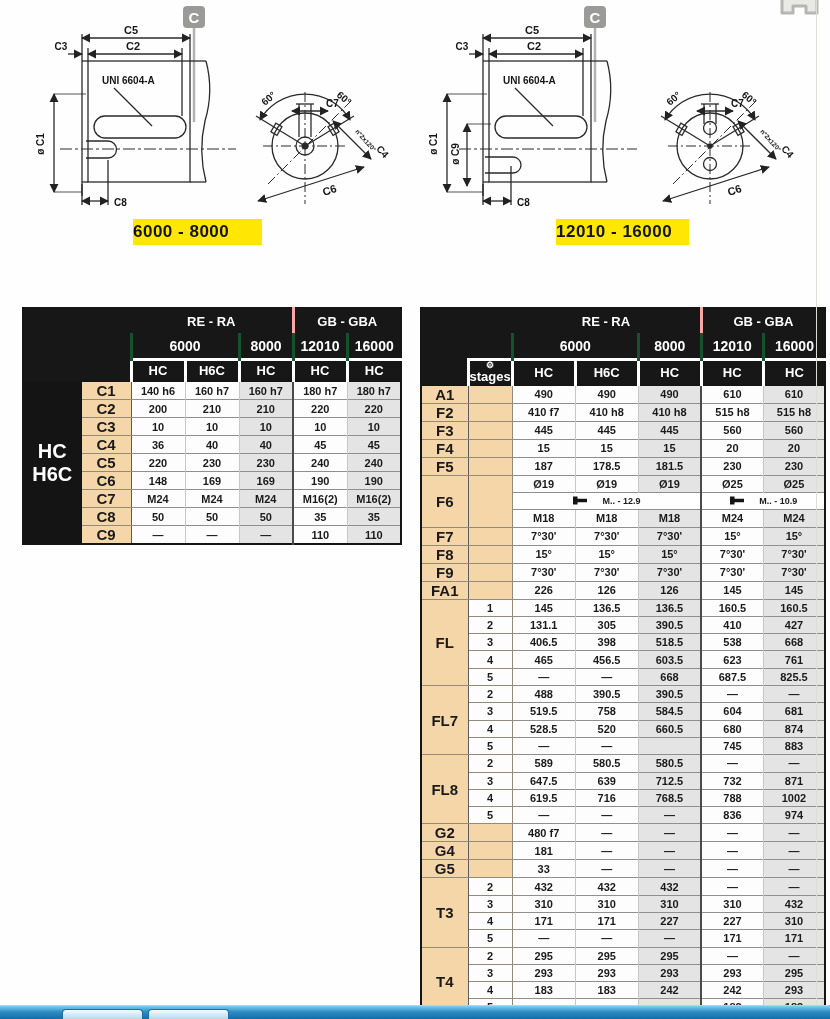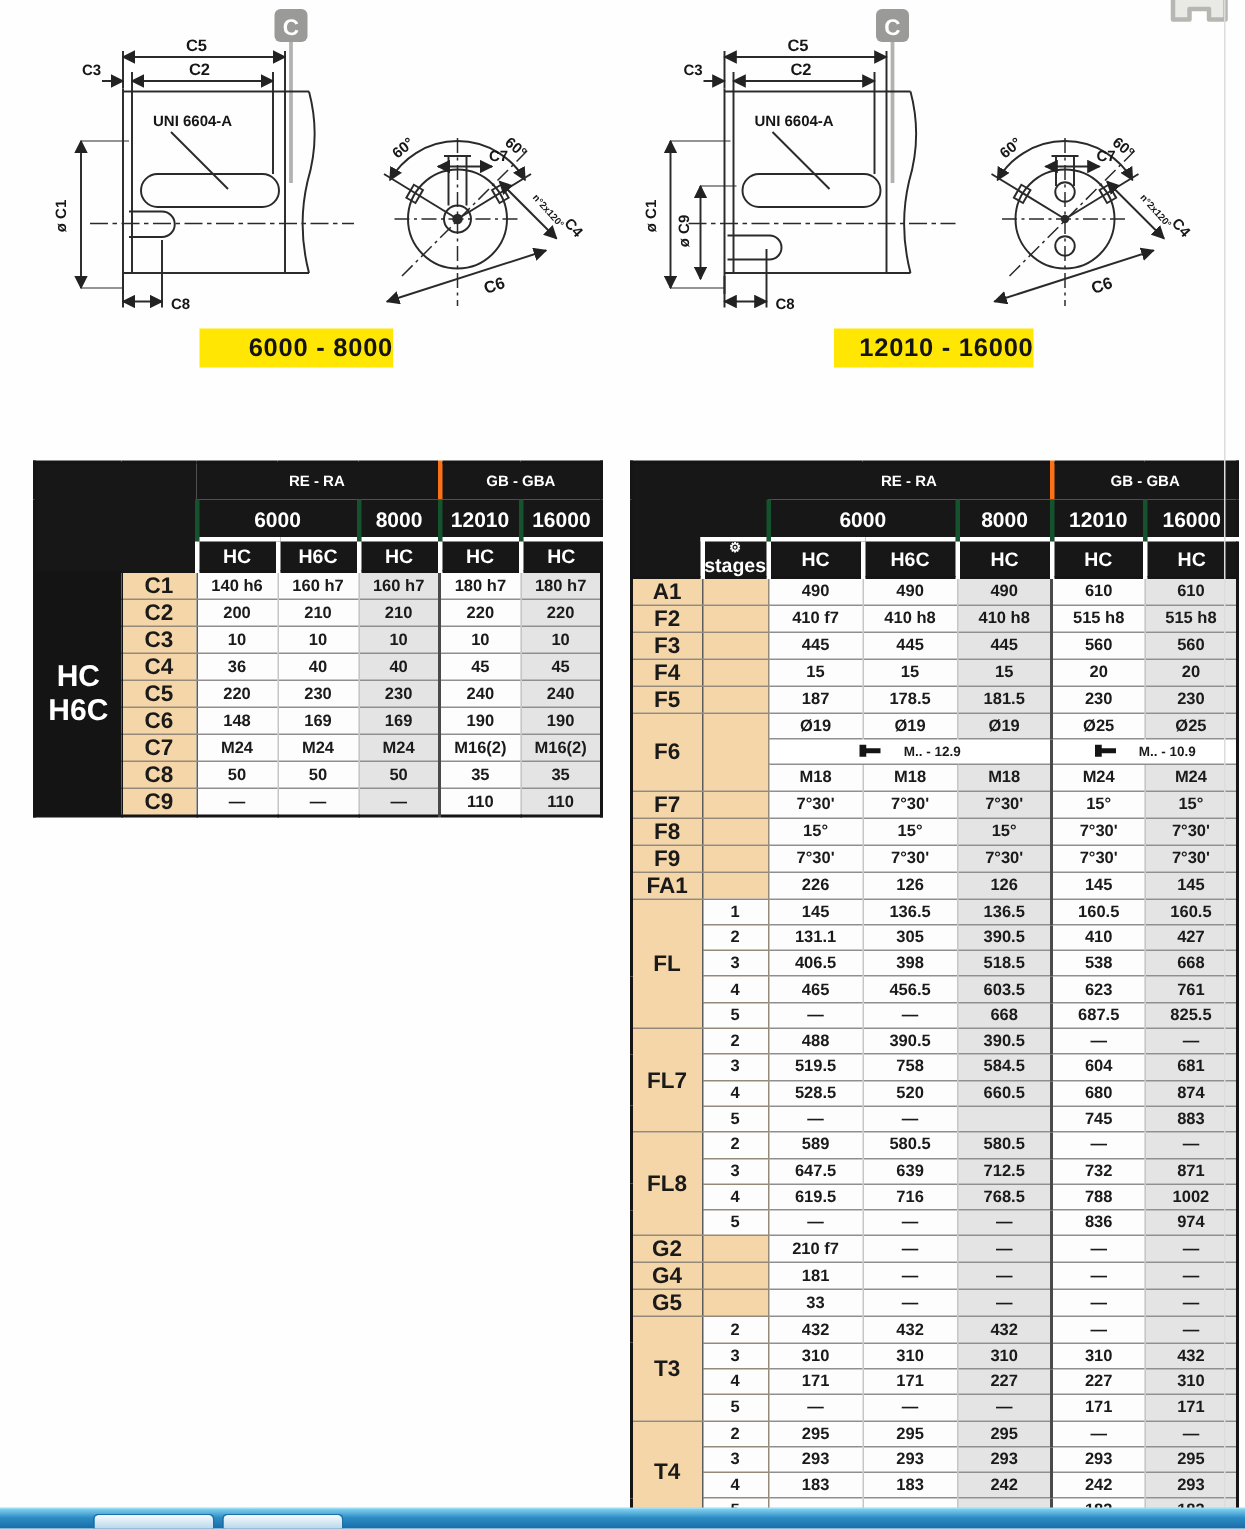--- a/index.html
+++ b/index.html
@@ -1,31 +1,31 @@
 <!DOCTYPE html>
 <html><head>
 <meta charset="utf-8">
 <style>
   html,body{margin:0;padding:0}
   body{width:830px;height:1019px;position:relative;background:#fefefe;
        font-family:"Liberation Sans",sans-serif;overflow:hidden;color:#1a1a1a}
   .diag{position:absolute}
   svg text{font-family:"Liberation Sans",sans-serif}
   .caption{position:absolute;background:#ffe703;color:#141414;font-weight:bold;
-           font-size:17px;text-align:right;padding:3px 0;letter-spacing:.5px}
+           font-size:17px;text-align:left;padding:3px 0;letter-spacing:.5px}
   
   table.dimtable{position:absolute;border-collapse:collapse;border:2px solid #151515;
                  table-layout:fixed;font-weight:bold;color:#1a1a1a}
   .dimtable thead th{background:#171717;color:#fff;padding:0;font-weight:bold}
   .dimtable thead{border-bottom:2px solid #151515}
-  .grp{font-size:10px;height:24px}
+  .grp{font-size:13px;height:24px}
   .sizes th{font-size:14px;height:25px;border-left:3px solid #14532d}
   .types th{font-size:13px;height:19px;border-left:3px solid #fff;border-top:3px solid #fff}
   th.corner,th.corner-sub{border:0;background:#171717}
-  .gsep{border-left:3px solid #f97316}
+  .gsep{border-left:3px solid #fca5a5}
   .stages-h{font-size:7px;line-height:1.05;vertical-align:bottom;padding-bottom:1px}
   .stages-icon{display:block;font-size:9px;line-height:1;color:#fff}
   tbody th.rowlabel{background:#f5d6a8;font-size:15px;border:1px solid #95897a;
                     border-right:1px solid #5c5c5c;padding:0 2px}
   td.val{background:#fdfdfd;font-size:11px;text-align:center;
          border-top:1px solid #8f8f8f;border-left:1px solid #c6c6c6;padding:0}
   td.val.shade{background:#e4e4e4}
   td.gdiv{border-left:2px solid #4a4a4a}
   td.stage{font-size:11px;text-align:center;border:1px solid #95897a;padding:0}
   .stage-empty{background:#f5d6a8}
@@ -555,21 +555,21 @@
         <td class="stage stage-num">5</td>
         <td class="val">—</td>
         <td class="val">—</td>
         <td class="val shade">—</td>
         <td class="val gdiv">836</td>
         <td class="val shade">974</td>
       </tr>
       <tr>
         <th class="rowlabel" rowspan="1">G2</th>
         <td class="stage stage-empty"></td>
-        <td class="val">210 f7</td>
+        <td class="val">480 f7</td>
         <td class="val">—</td>
         <td class="val shade">—</td>
         <td class="val gdiv">—</td>
         <td class="val shade">—</td>
       </tr>
       <tr>
         <th class="rowlabel" rowspan="1">G4</th>
         <td class="stage stage-empty"></td>
         <td class="val">181</td>
         <td class="val">—</td>

